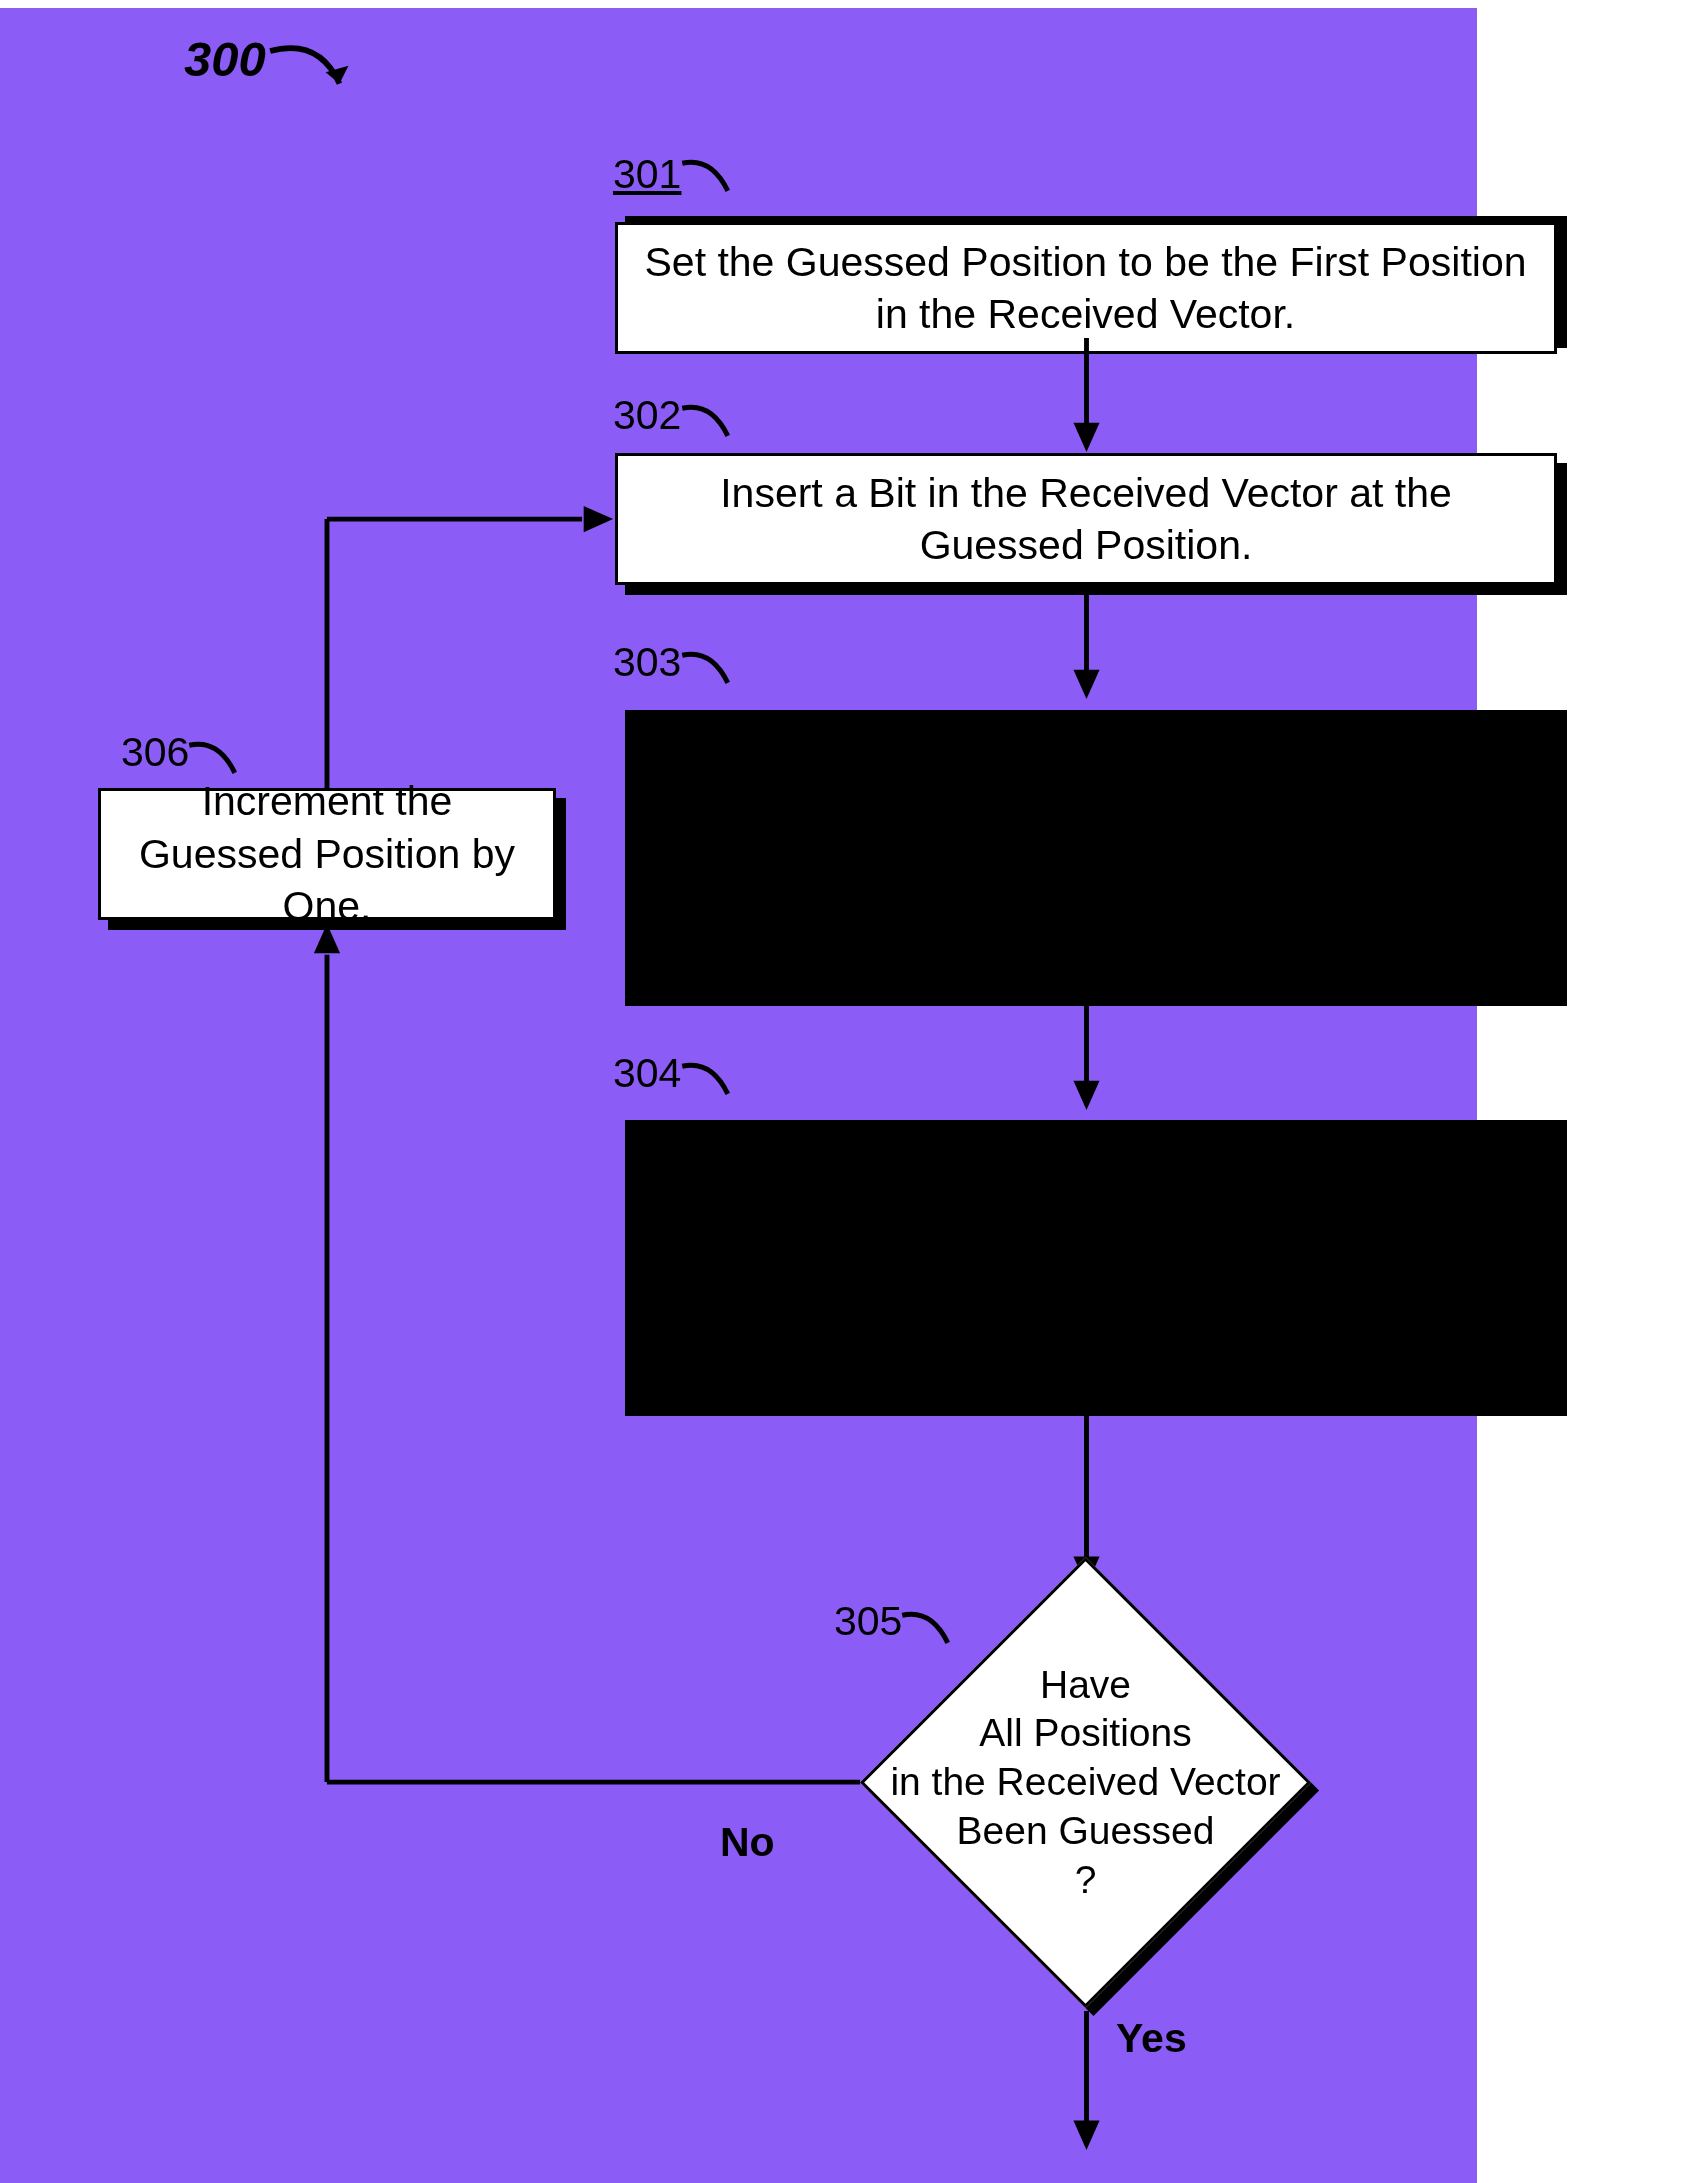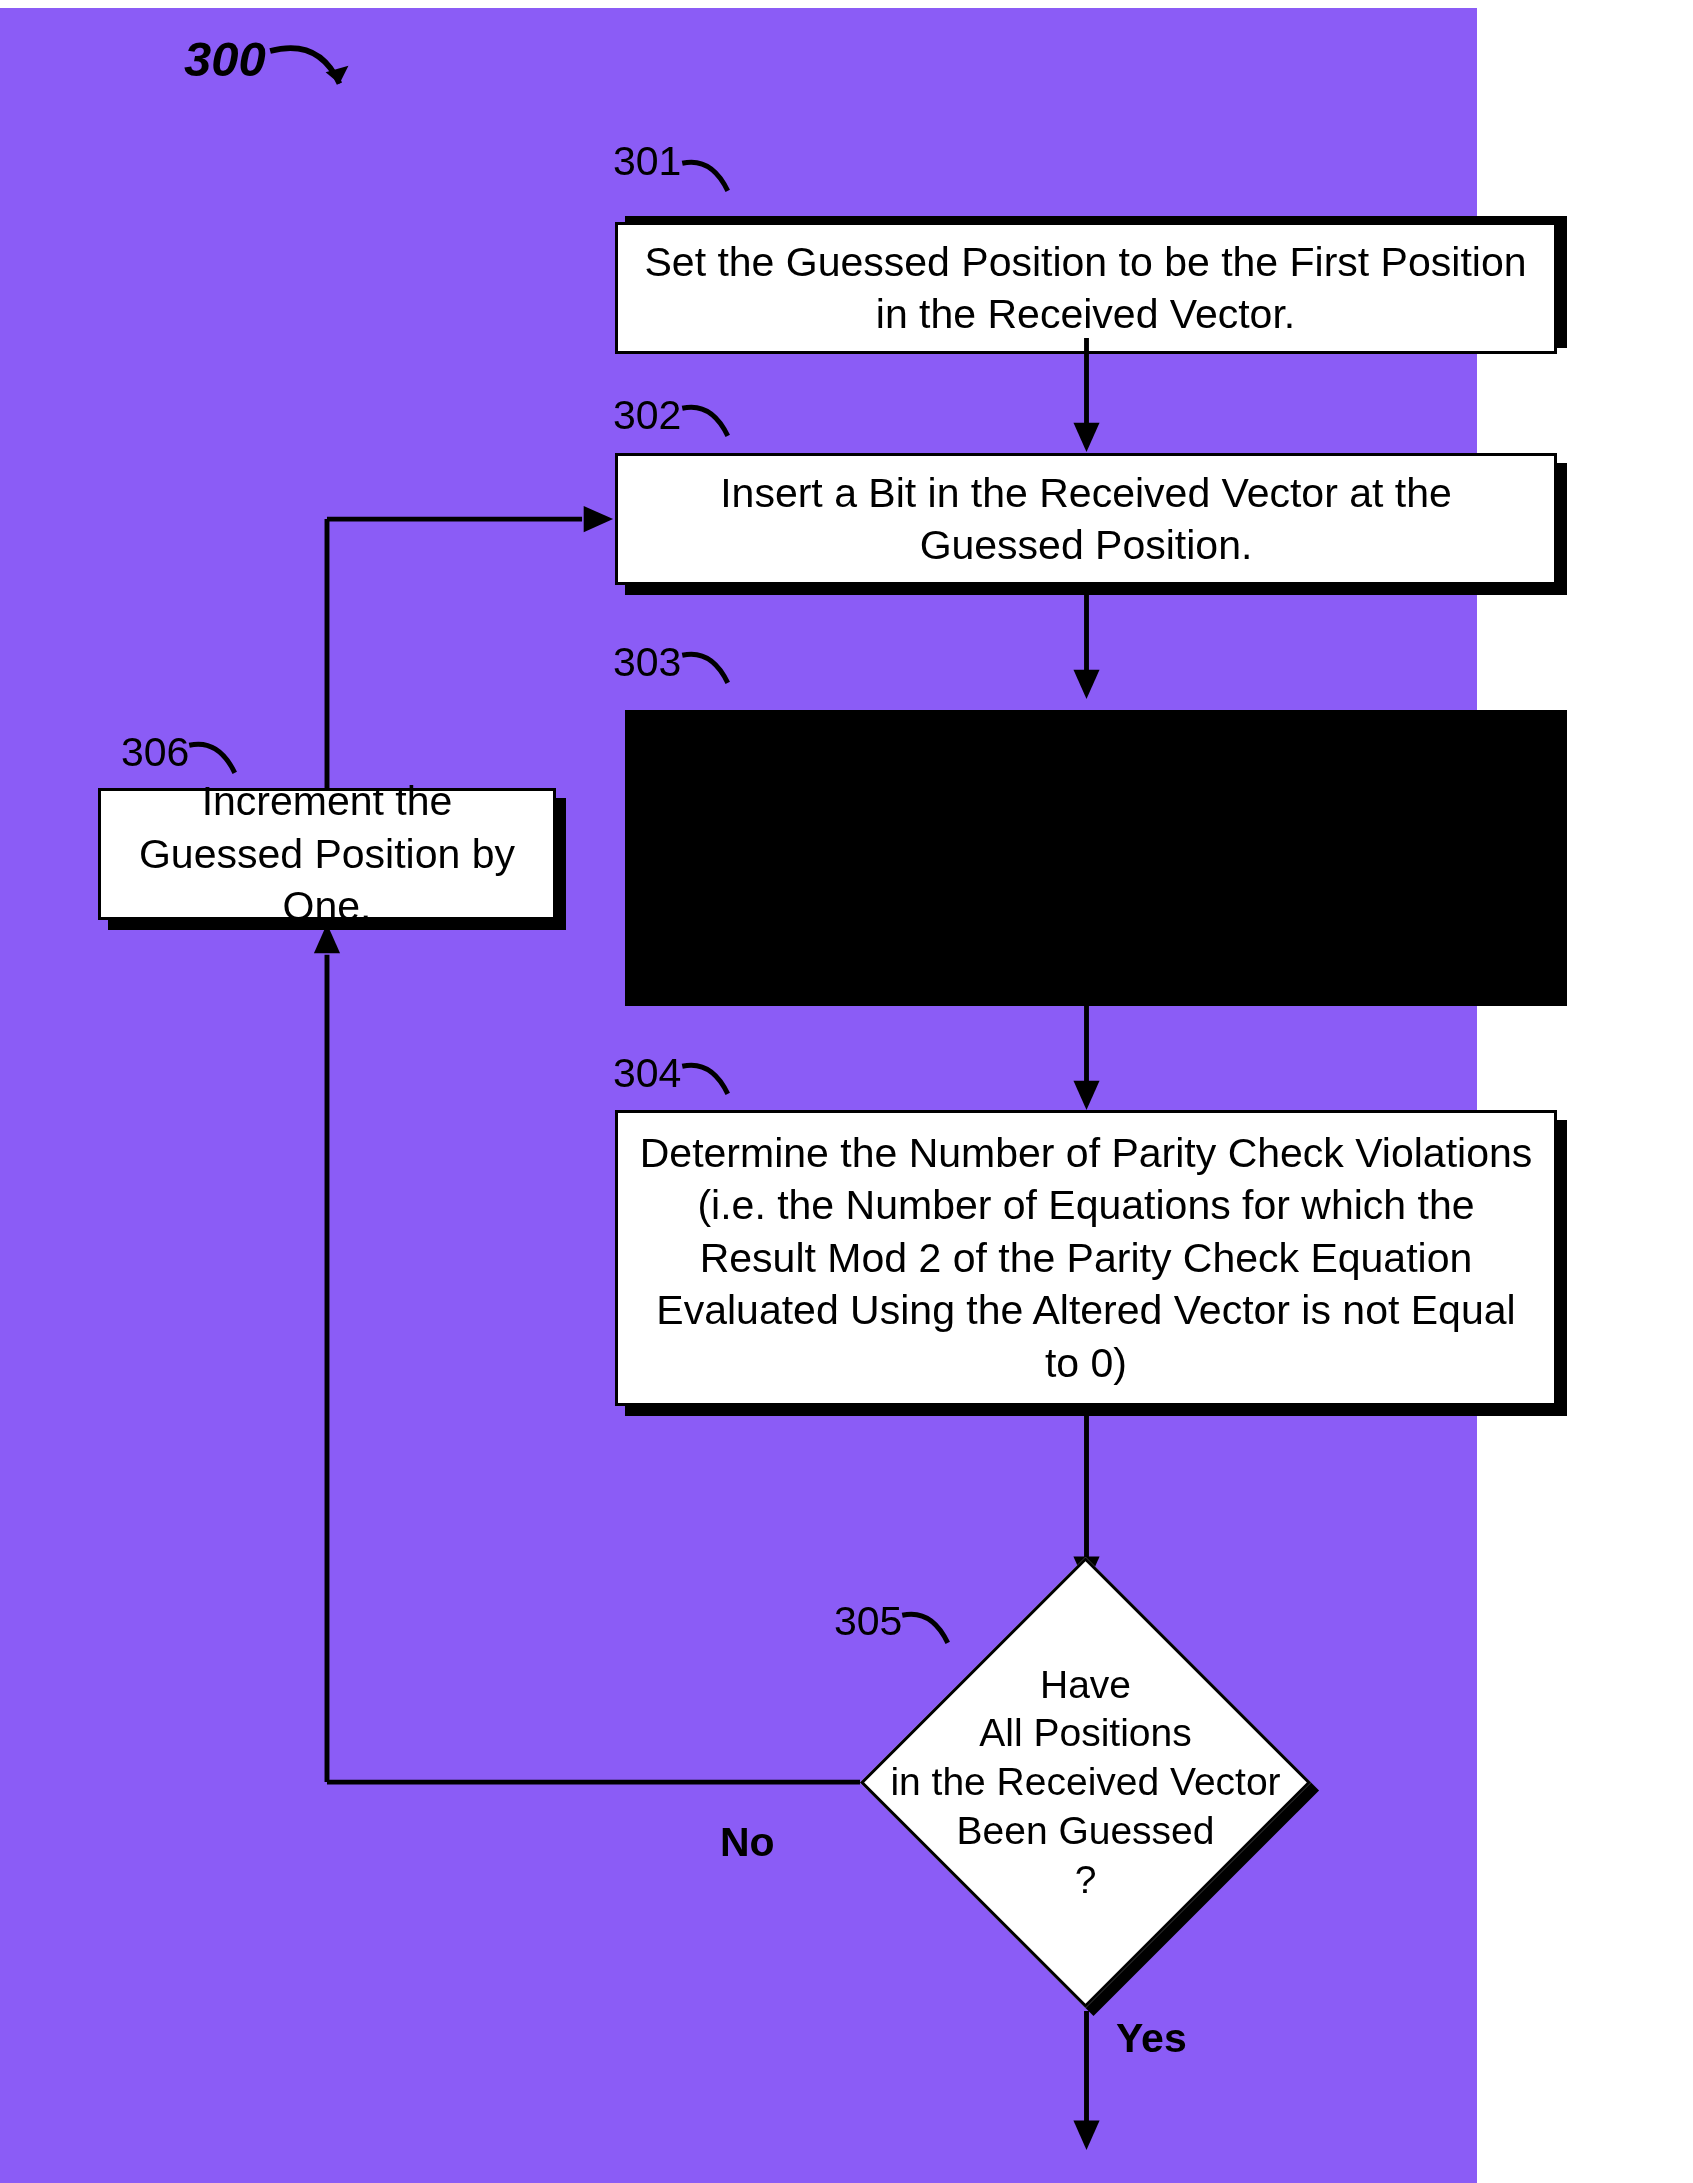--- a/index.html
+++ b/index.html
@@ -87,21 +87,21 @@
 <body>
 
 <div class="canvas">
 
   <div class="abs fig-num" style="left:184px; top:23px;">300</div>
   <svg class="abs" style="left:262px; top:33px;" width="106" height="74" viewBox="0 0 130 90">
     <path d="M10 12 Q70 -4 95 52" stroke="#000" stroke-width="7" fill="none"></path>
     <polygon points="95,52 78,38 106,30" fill="#000"></polygon>
   </svg>
 
-  <div class="abs step-num" style="left:613px; top:130px;">301</div>
+  <div class="abs step-num" style="left:613px; top:143px;text-decoration:underline;">301</div>
   <svg class="abs" style="left:679px; top:147px;" width="65" height="49" viewBox="0 0 80 60">
     <path d="M4 10 Q40 2 60 44" stroke="#000" stroke-width="6" fill="none"></path>
   </svg>
   <div class="abs shadow" style="left:625px; top:208px; width:942px; height:132px;"></div>
   <div class="abs box" style="left:615px; top:214px; width:942px; height:132px;padding-left:17px;">
     <div class="box-text">Set the Guessed Position to be the First Position in the Received Vector.</div>
   </div>
 
   <svg class="abs" style="left:1070px; top:330px;" width="33" height="114" viewBox="0 0 40 140">
     <line x1="20" y1="0" x2="20" y2="110" stroke="#000" stroke-width="6"></line>
@@ -131,23 +131,20 @@
   <svg class="abs" style="left:1070px; top:988px;" width="33" height="114" viewBox="0 0 40 140">
     <line x1="20" y1="0" x2="20" y2="110" stroke="#000" stroke-width="6"></line>
     <polygon points="20,140 4,104 36,104" fill="#000"></polygon>
   </svg>
 
   <div class="abs step-num" style="left:613px; top:1042px;">304</div>
   <svg class="abs" style="left:679px; top:1050px;" width="65" height="49" viewBox="0 0 80 60">
     <path d="M4 10 Q40 2 60 44" stroke="#000" stroke-width="6" fill="none"></path>
   </svg>
   <div class="abs shadow" style="left:625px; top:1112px; width:942px; height:296px;"></div>
-  <div class="abs box" style="left:615px; top:1102px; width:942px; height:296px;">
-    <div class="box-text">Determine the Number of Parity Check Violations (i.e. the Number of Equations for which the Result Mod 2 of the Parity Check Equation Evaluated Using the Altered Vector is not Equal to 0)</div>
-  </div>
 
   <svg class="abs" style="left:1070px; top:1398px;" width="33" height="180" viewBox="0 0 40 220">
     <line x1="20" y1="0" x2="20" y2="190" stroke="#000" stroke-width="6"></line>
     <polygon points="20,220 4,184 36,184" fill="#000"></polygon>
   </svg>
 
   <div class="abs step-num" style="left:834px; top:1590px;">305</div>
   <svg class="abs" style="left:899px; top:1599px;" width="65" height="49" viewBox="0 0 80 60">
     <path d="M4 10 Q40 2 60 44" stroke="#000" stroke-width="6" fill="none"></path>
   </svg>

